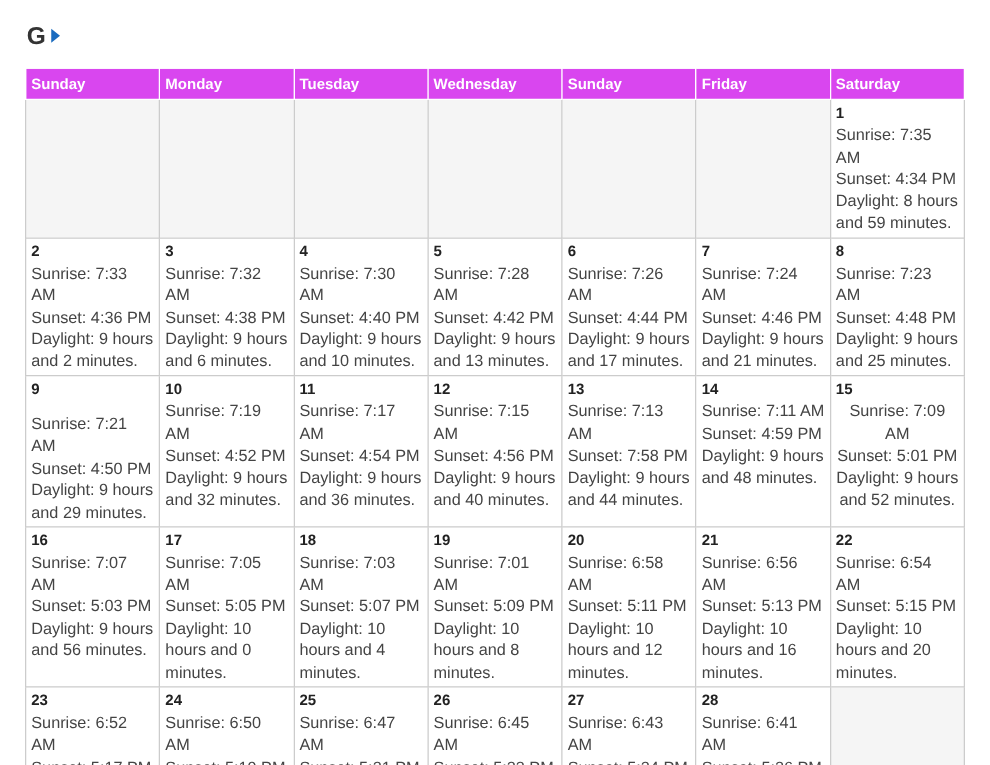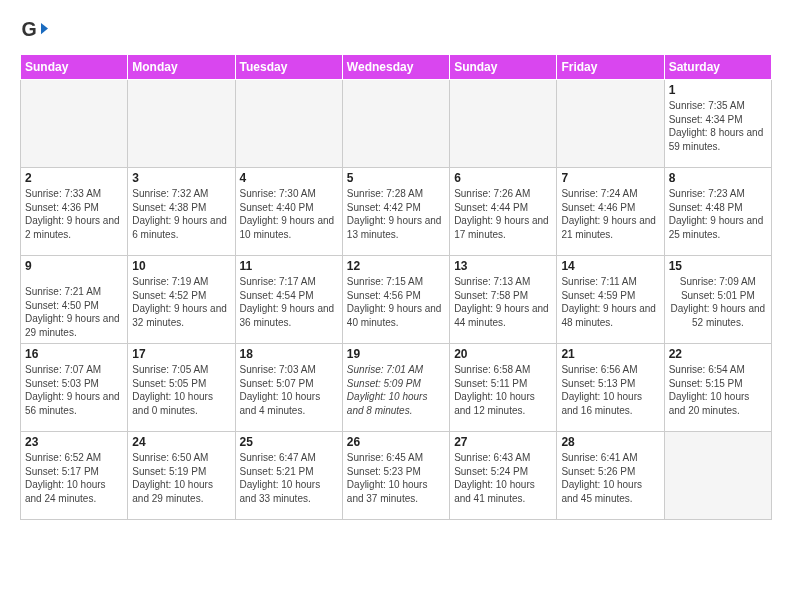--- a/index.html
+++ b/index.html
@@ -84,21 +84,21 @@
       background: #f5f5f5;
     }
     .day-num {
       font-size: 12px;
       font-weight: bold;
       color: #222;
       display: block;
       margin-bottom: 2px;
     }
     .day-info {
-      font-size: 10px;
+      font-size: 13px;
       color: #444;
       line-height: 1.35;
     }
   </style>
 </head>
 <body>
 
 <div class="page">
   <div class="header">
     <div class="logo">
@@ -246,21 +246,21 @@
 Daylight: 10 hours and 0 minutes.</div>
           </td>
           <td>
             <span class="day-num">18</span>
             <div class="day-info" style="white-space: pre-line;">Sunrise: 7:03 AM
 Sunset: 5:07 PM
 Daylight: 10 hours and 4 minutes.</div>
           </td>
           <td>
             <span class="day-num">19</span>
-            <div class="day-info" style="white-space: pre-line; font-style: italic;">Sunrise: 7:01 AM
+            <div class="day-info" style="white-space: pre-line;">Sunrise: 7:01 AM
 Sunset: 5:09 PM
 Daylight: 10 hours and 8 minutes.</div>
           </td>
           <td>
             <span class="day-num">20</span>
             <div class="day-info" style="white-space: pre-line;">Sunrise: 6:58 AM
 Sunset: 5:11 PM
 Daylight: 10 hours and 12 minutes.</div>
           </td>
           <td>

